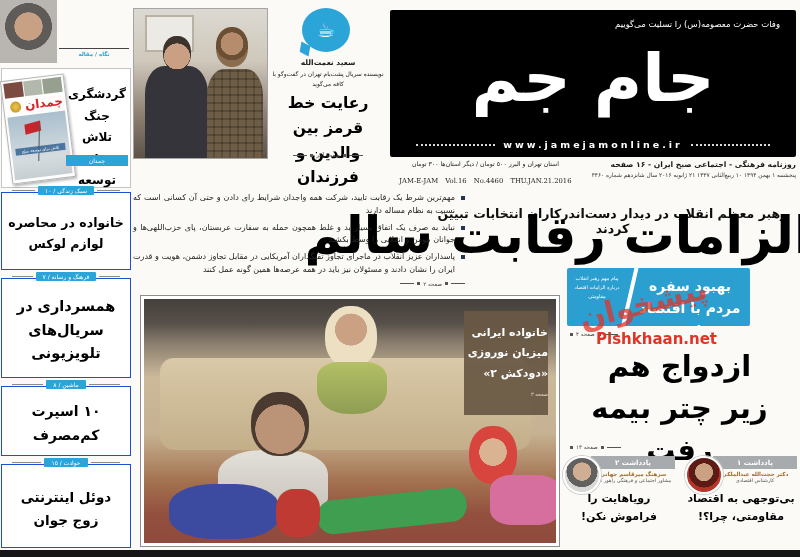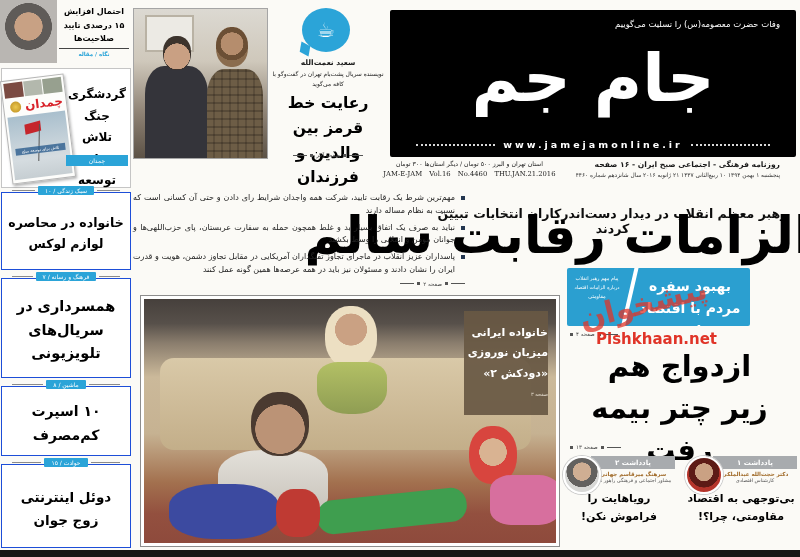--- a/index.html
+++ b/index.html
@@ -12,27 +12,27 @@
   
   .masthead{left:390px;top:10px;width:406px;height:147px;background:#000000;border-radius:2px;}
   .condolence{position:absolute;top:9px;right:16px;font-size:8.5px;color:#fff;}
   .logo{position:absolute;top:22px;left:0;right:0;height:92px;display:flex;align-items:center;justify-content:center;
         font-size:66px;font-weight:bold;color:#fff;letter-spacing:2px;}
   .urlrow{position:absolute;bottom:7px;left:26px;right:26px;display:flex;align-items:center;gap:8px;direction:ltr;}
   .dotline{flex:1;border-top:2px dotted rgba(255,255,255,.85);height:0;}
   .url{font-size:9.5px;font-weight:bold;color:#fff;letter-spacing:3px;}
 
   
-  .infobar{left:374px;top:160px;width:406px;display:flex;gap:0;}
+  .infobar{left:390px;top:160px;width:406px;display:flex;gap:0;}
   .info-right{width:53%;}
   .type-line{font-size:7.6px;font-weight:bold;color:#1a1a1a;text-align:right;}
   .date-line{font-size:5.8px;color:#333;margin-top:3px;text-align:right;}
   .info-left{width:47%;}
   .price-line{font-size:6.2px;color:#222;text-align:center;}
-  .latin-line{font-size:6.8px;color:#222;text-align:center;margin-top:3px;direction:ltr;
+  .latin-line{font-size:6.8px;color:#222;text-align:center;margin-top:10px;direction:ltr;
               font-family:"DejaVu Serif",serif;word-spacing:5px;}
 
   
   .kicker{left:430px;top:185px;width:365px;text-align:center;font-size:12.5px;font-weight:bold;color:#0d0d0d;margin-top:21px;}
   .headline-main{left:318px;top:199px;width:480px;height:72px;display:flex;align-items:center;justify-content:center;
                  font-size:51px;font-weight:bold;letter-spacing:-1px;color:#000;white-space:nowrap;}
   .bullets{left:133px;top:192px;width:332px;}
   .bullet{position:relative;padding-right:10px;font-size:8px;line-height:1.6;color:#222;margin-bottom:4px;text-align:justify;}
   .bullet .sq{position:absolute;right:0;top:4px;width:4px;height:4px;background:#23364f;}
   .pageref{display:flex;align-items:center;gap:3px;font-size:5.5px;color:#444;}
@@ -245,21 +245,20 @@
         <span class="note-label">یادداشت ۲</span>
       </div>
       <div class="note-circle circle-gray"></div>
       <div class="note-author">سرهنگ میرقاسم جهانی</div>
       <div class="note-role">مشاور اجتماعی و فرهنگی راهور ناجا</div>
       <div class="note-headline">رویاهایت را فراموش نکن!</div>
     </div>
   </div>
 
   <div class="abs tl-portrait"></div>
-  <div class="abs tl-head">احتمال افزایش ۱۵ درصدی تایید صلاحیت‌ها</div>
   <div class="abs tl-label">نگاه / مقاله</div>
 
   <div class="abs chamedan">
     <div class="ch-cover">
       <div class="ch-strip">
         <div style="background:#97a08f;"></div>
         <div style="background:#b3b8ad;"></div>
         <div style="background:#7b4b42;"></div>
       </div>
       <div class="ch-logo">چمدان</div>

